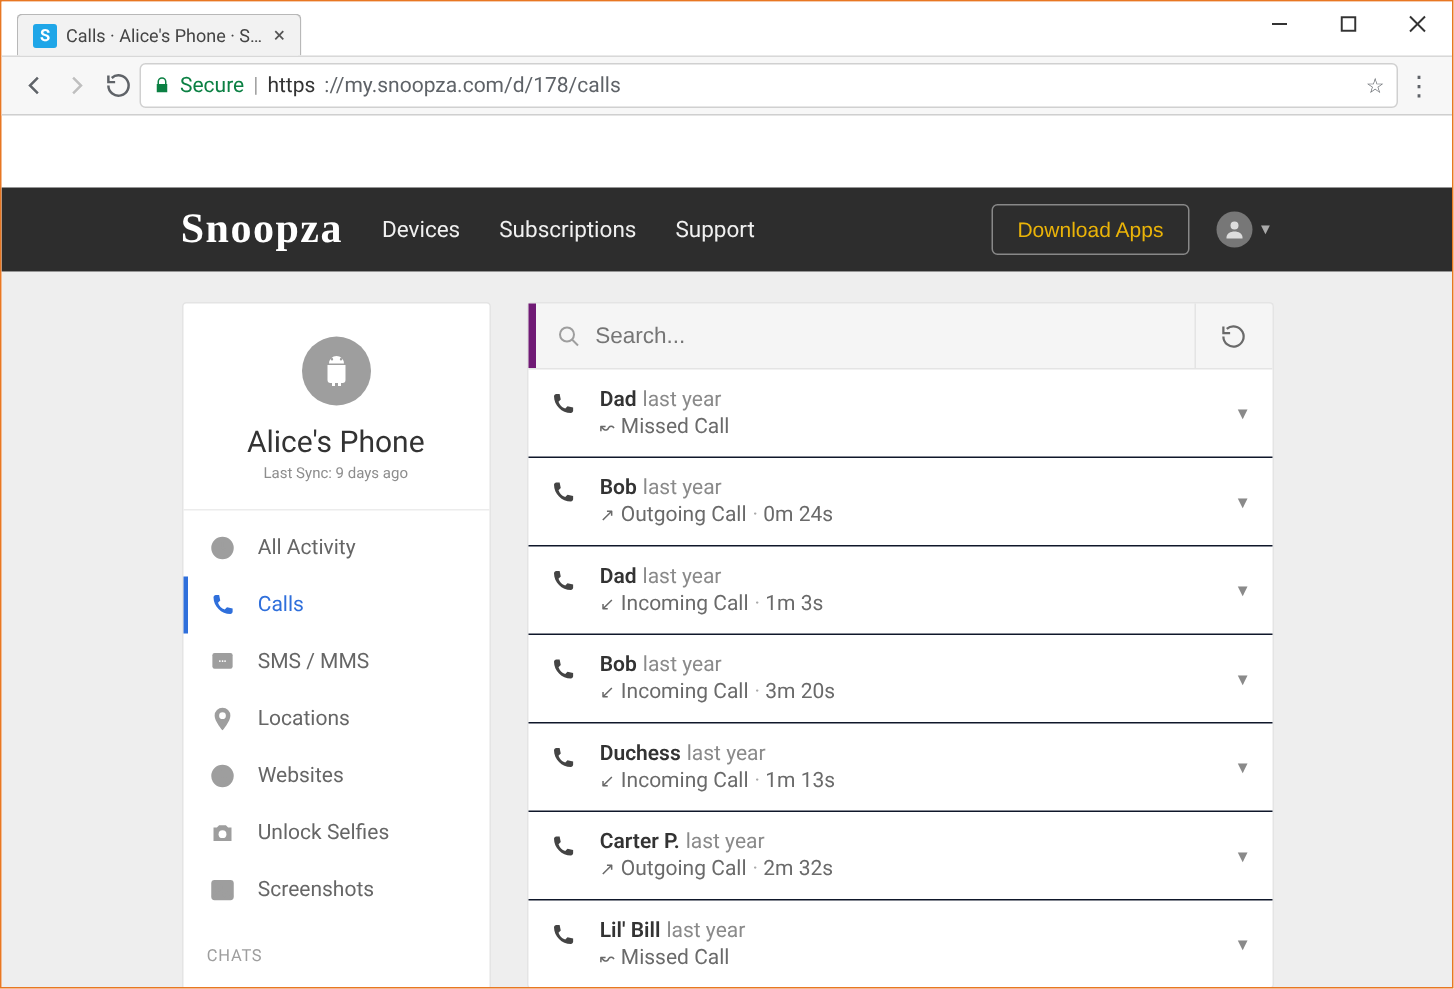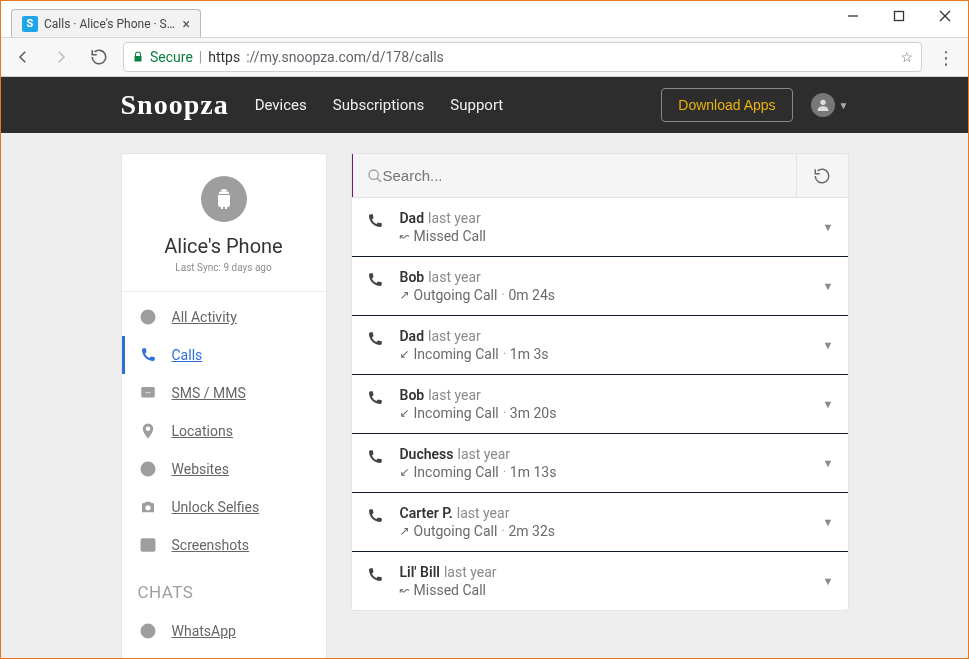--- a/index.html
+++ b/index.html
@@ -55,21 +55,20 @@
   }
   .tab .tab-title { white-space: nowrap; overflow: hidden; text-overflow: ellipsis; flex:1; }
   .tab .tab-close { font-size: 14px; color:#555; }
   .url-bar-row {
     height: 40px;
     border-top: 1px solid #d8d8d8;
     border-bottom: 1px solid #cfcfcf;
     display: flex;
     align-items: center;
     padding: 0 8px;
-    gap: 10px;
     background: #f7f7f7;
   }
   .nav-btn { width:28px; height:28px; display:flex;align-items:center;justify-content:center;color:#5f6368;border-radius:50%; }
   .nav-btn.disabled { color:#bfbfbf; }
   .omnibox {
     flex:1; height:30px; border:1px solid #d0d0d0; border-radius:4px;
     background:#fff; display:flex; align-items:center; padding:0 8px; gap:6px;
     font-size:14px; color:#333;
   }
   .omnibox .lock { color:#0b8043; font-size:13px; }
@@ -80,20 +79,21 @@
   .menu-dots { width:28px;display:flex;align-items:center;justify-content:center;color:#5f6368;font-size:18px; }
 
   
   .app-header {
     height: 56px;
     background: #2d2d2d;
     display:flex;
     align-items:center;
     padding: 0 0;
     color:#fff;
+    margin-top:48px;
   }
   .app-header-inner {
     width: 728px;
     margin: 0 auto;
     display:flex;
     align-items:center;
   }
   .logo {
     font-family: "Brush Script MT","Segoe Script",cursive;
     font-size: 28px;
@@ -141,48 +141,48 @@
   .device-icon {
     width:46px;height:46px;border-radius:50%;background:#9e9e9e;
     margin:0 auto 12px; display:flex;align-items:center;justify-content:center;color:#fff;
   }
   .device-name { font-size:20px; color:#333; font-weight:400; }
   .device-sync { font-size:10px; color:#8d8d8d; margin-top:4px; }
   .side-divider { height:1px;background:#ececec; }
   .side-list { padding: 6px 0; }
   .side-item {
     display:flex;align-items:center;gap:14px;
-    padding:10px 16px; font-size:14px; color:#666;text-decoration:underline;
+    padding:10px 16px; font-size:14px; color:#666;
   }
   .side-item .si-icon { width:20px; color:#9e9e9e; display:flex;align-items:center;justify-content:center;font-size:16px; }
   .side-item.active { color:#2f6fdb; border-left:3px solid #2f6fdb; padding-left:13px; }
   .side-item.active .si-icon { color:#2f6fdb; }
   .side-section {
-    padding:12px 16px 4px; font-size:17px; color:#9e9e9e; letter-spacing:0.5px;
+    padding:12px 16px 4px; font-size:11px; color:#9e9e9e; letter-spacing:0.5px;
   }
 
   .main-col { flex:1; }
   .toolbar {
     background:#f5f5f5;
     border:1px solid #e4e4e4;
     border-bottom:none;
     height:44px;
     display:flex;
     align-items:stretch;
     border-top-left-radius:3px;border-top-right-radius:3px;
   }
   .toolbar .time-filter {
     flex:0 0 220px;
     display:flex;align-items:center;gap:10px;
     padding:0 14px;color:#6a6a6a;font-size:15px;
   }
   .toolbar .search-cell {
-    flex:1; display:flex;align-items:center;
+    flex:1; display:flex;align-items:center;gap:10px;
     padding:0 14px; color:#9e9e9e; font-size:15px;
-    border-left:1px solid #701a75;
+    border-left:5px solid #701a75;
   }
   .toolbar .search-cell input {
     border:none;background:transparent;font-size:15px;color:#555;outline:none;width:100%;
   }
   .toolbar .refresh-cell {
     width:52px;display:flex;align-items:center;justify-content:center;color:#6a6a6a;border-left:1px solid #e4e4e4;
   }
   .call-list {
     background:#fff;border:1px solid #e4e4e4;border-top:none;
     border-bottom-left-radius:3px;border-bottom-right-radius:3px;

